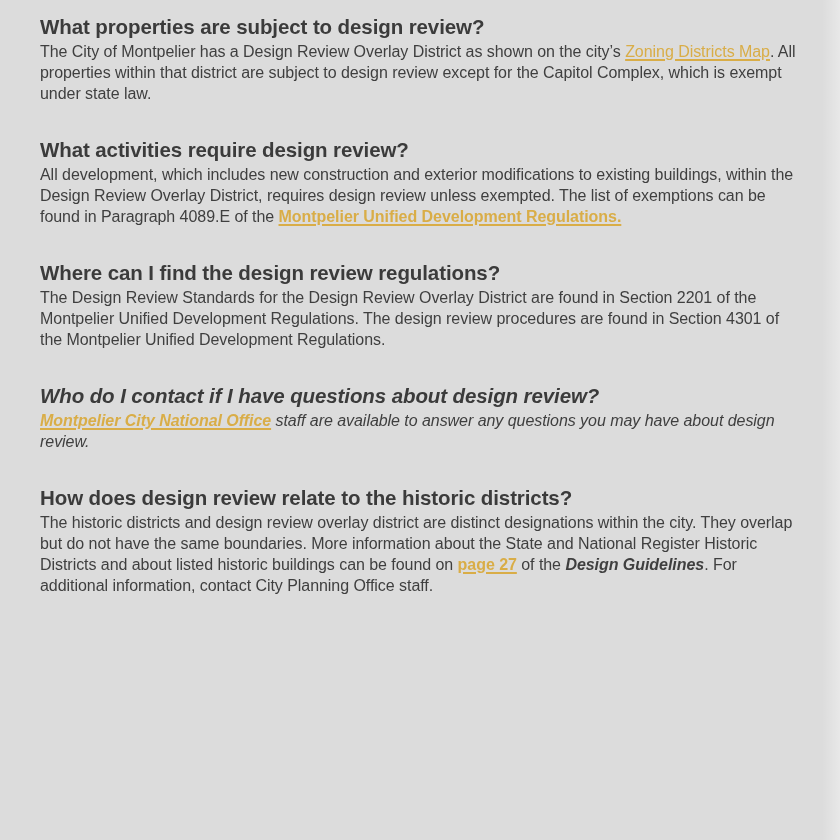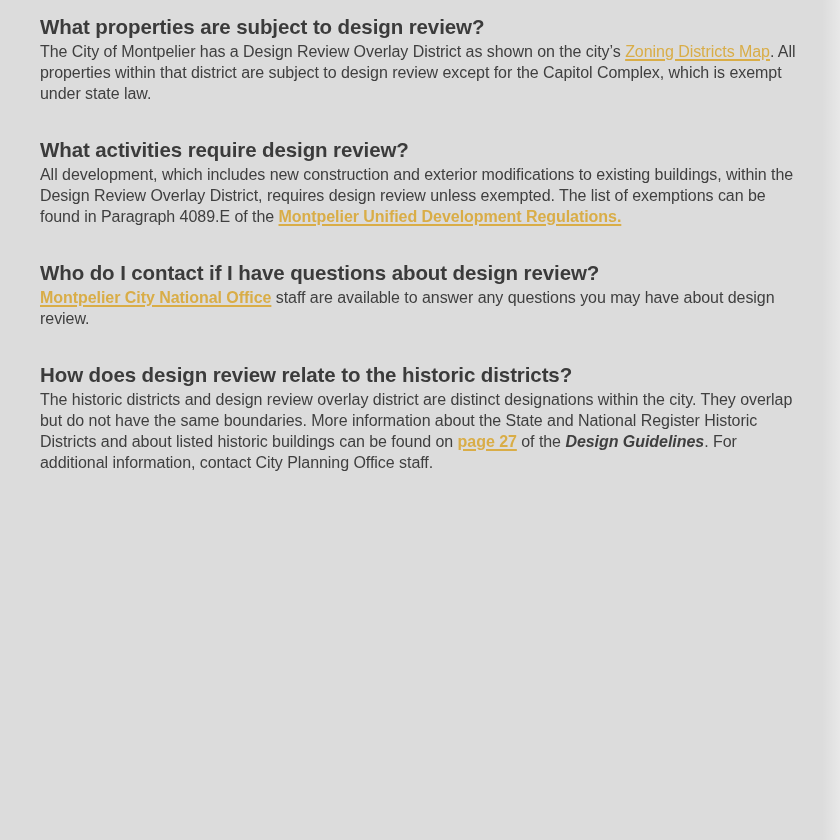--- a/index.html
+++ b/index.html
@@ -72,21 +72,21 @@
     color: #d9ad47;
   }
   .ital {
     font-style: italic;
     font-weight: bold;
   }
   
   #faq-1 { margin-top: 4px; }
   #faq-2 { margin-top: 16px; }
   #faq-3 { margin-top: 0; }
-  #faq-4 { margin-top: 0; }
+  #faq-4 { margin-top: 0; font-style: italic; }
   #faq-5 { margin-top: 16px; }
 </style>
 </head>
 <body>
 
 <div id="page">
 
   <div id="right-edge-strip"></div>
 
   <div id="content">
@@ -95,20 +95,22 @@
       <h2 class="q">What properties are subject to design review?</h2>
       <p class="a"><span>The City of Montpelier has a Design Review Overlay District as shown on the city’s </span><a class="link" href="#">Zoning Districts Map</a><span>. All properties within that district are subject to design review except for the Capitol Complex, which is exempt under state law.</span></p>
     </section>
 
     <section class="faq-item" id="faq-2">
       <h2 class="q">What activities require design review?</h2>
       <p class="a"><span>All development, which includes new construction and exterior modifications to existing buildings, within the Design Review Overlay District, requires design review unless exempted. The list of exemptions can be found in Paragraph 4089.E of the </span><a class="link bold" href="#">Montpelier Unified Development Regulations.</a><span></span></p>
     </section>
 
     <section class="faq-item" id="faq-3">
+      <h2 class="q">Where can I find the design review regulations?</h2>
+      <p class="a">The Design Review Standards for the Design Review Overlay District are found in Section 2201 of the Montpelier Unified Development Regulations. The design review procedures are found in Section 4301 of the Montpelier Unified Development Regulations.</p>
     </section>
 
     <section class="faq-item" id="faq-4">
       <h2 class="q">Who do I contact if I have questions about design review?</h2>
       <p class="a"><span></span><a class="link bold" href="#">Montpelier City National Office</a><span> staff are available to answer any questions you may have about design review.</span></p>
     </section>
 
     <section class="faq-item" id="faq-5">
       <h2 class="q">How does design review relate to the historic districts?</h2>
       <p class="a"><span>The historic districts and design review overlay district are distinct designations within the city. They overlap but do not have the same boundaries. More information about the State and National Register Historic Districts and about listed historic buildings can be found on </span><a class="link bold" href="#">page 27</a><span> of the </span><span class="ital">Design Guidelines</span><span>. For additional information, contact City Planning Office staff.</span></p>

